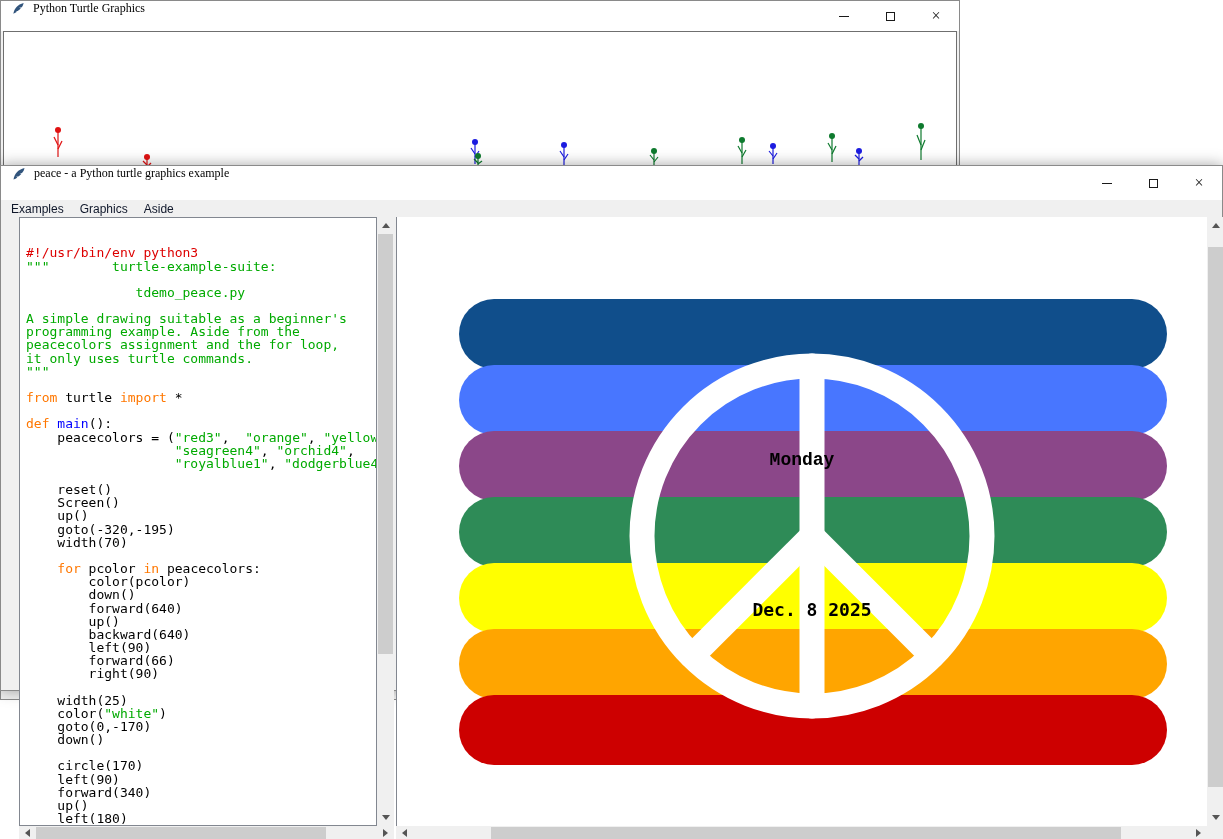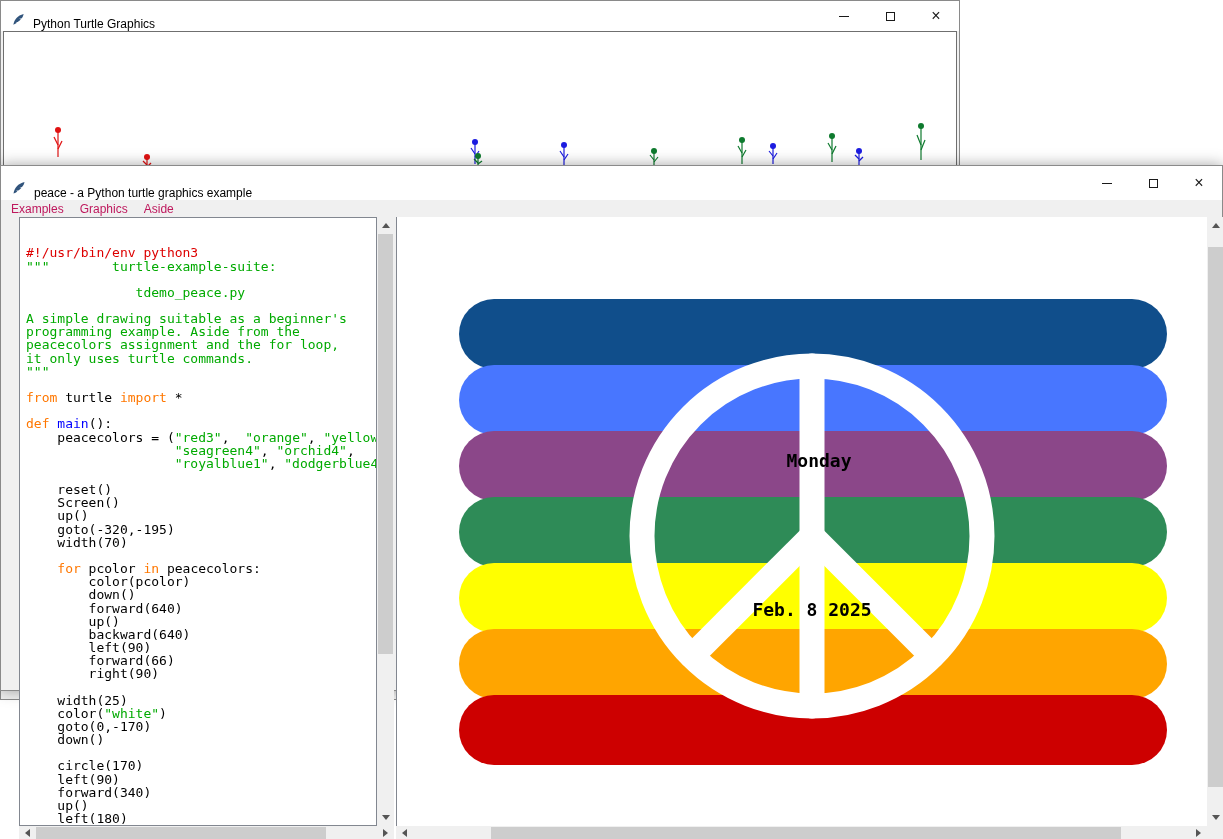--- a/index.html
+++ b/index.html
@@ -5,35 +5,35 @@
   * { box-sizing: border-box; }
   html,body { margin:0; padding:0; }
   body {
     position:relative; width:1223px; height:839px; overflow:hidden;
     background:#ffffff; font-family:"Liberation Sans", sans-serif;
   }
   .window { position:absolute; border:1px solid #8a8a8a; background:#f0f0f0; }
   #bg-window { left:0; top:0; width:960px; height:700px; }
   #front-window { left:0; top:165px; width:1223px; height:526px; box-shadow:0 0 14px rgba(0,0,0,.35); z-index:10; }
 
-  .titlebar { display:flex; align-items:flex-end; background:#ffffff; width:100%; }
+  .titlebar { display:flex; align-items:flex-start; background:#ffffff; width:100%;font-family:Liberation Serif, serif; }
   #bg-window .titlebar { height:30px; }
   #front-window .titlebar { height:34px; }
   .app-icon { margin:0 7px 0 10px; flex:0 0 auto; }
   .title-text { font-size:12px; color:#000; white-space:nowrap; }
   .tb-buttons { margin-left:auto; display:flex; height:100%; }
   .tb-btn { width:46px; height:100%; display:flex; align-items:center; justify-content:center; cursor:default; }
   .glyph-min { width:10px; height:1px; background:#1a1a1a; }
   .glyph-max { width:9px; height:9px; border:1px solid #1a1a1a; }
   .glyph-close { font-size:16px; line-height:1; color:#1a1a1a; }
 
   .bg-canvas { position:absolute; left:2px; top:30px; width:954px; height:660px; background:#fff; border:1px solid #6f6f6f; }
   .bg-canvas svg { position:absolute; left:0; top:0; }
 
-  .menubar { height:17px; display:flex; align-items:center; background:#f0f0f0; font-size:12px; color:#be185d; padding-left:2px; }
+  .menubar { height:17px; display:flex; align-items:center; background:#f0f0f0; font-size:12px; color:#0f172a; padding-left:2px; }
   .menu-item { padding:1px 8px; white-space:nowrap; }
 
   .code-pane {
     position:absolute; left:18px; top:51px; width:358px; height:609px;
     background:#fff; border:1px solid #828790; overflow:hidden;
     font-family:"DejaVu Sans Mono", monospace; font-size:13px; line-height:13.17px;
     white-space:pre; padding:2px 0 0 6px; color:#000; cursor:text;
   }
   .cl { height:13.17px; }
 
@@ -219,22 +219,22 @@
         <div class="stripe" style="top: 412px; background: rgb(255, 165, 0);"></div>
         <div class="stripe" style="top: 478px; background: rgb(205, 0, 0);"></div>
       </div>
     <svg class="peace-svg" width="811" height="609" viewBox="0 0 811 609">
       <circle cx="415" cy="319" r="170" fill="none" stroke="#ffffff" stroke-width="25"></circle>
       <line x1="415" y1="149" x2="415" y2="489" stroke="#ffffff" stroke-width="25" stroke-linecap="round"></line>
       <line x1="415" y1="319" x2="295" y2="439" stroke="#ffffff" stroke-width="25" stroke-linecap="round"></line>
       <line x1="415" y1="319" x2="535" y2="439" stroke="#ffffff" stroke-width="25" stroke-linecap="round"></line>
     </svg>
     <div>
-        <div class="cv-label" style="left: 422px; top: 233px;">Monday</div>
-        <div class="cv-label" style="left: 415px; top: 382px;">Feb. 8 2025</div>
+        <div class="cv-label" style="left: 405px; top: 233px; font-family: Liberation Mono, monospace;">Monday</div>
+        <div class="cv-label" style="left: 415px; top: 382px;">Dec. 8 2025</div>
       </div>
   </div>
 
   <div class="vsb" id="canvas-vsb">
     <span class="sb-btn first">
         <span class="tri up"></span>
       </span>
     <span class="sb-thumb"></span>
     <span class="sb-btn last">
         <span class="tri down"></span>

